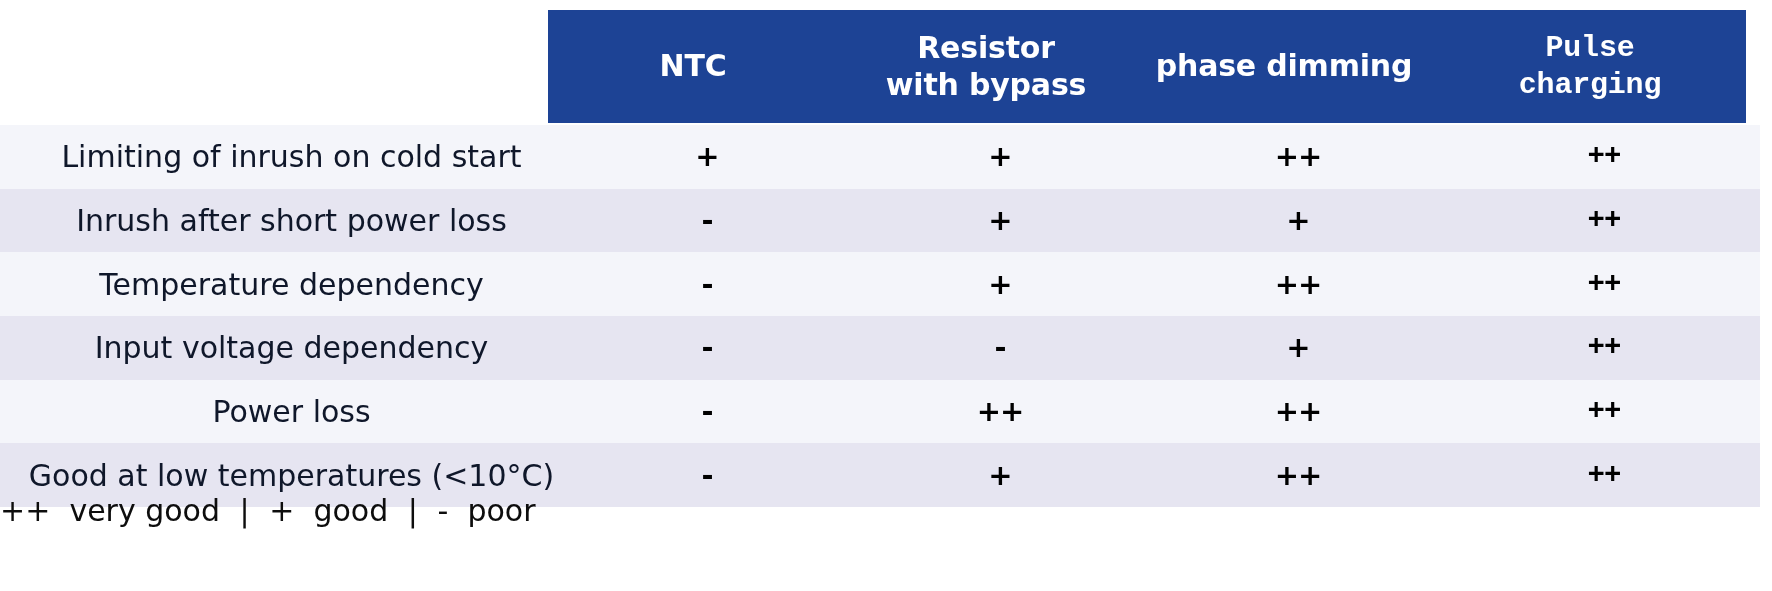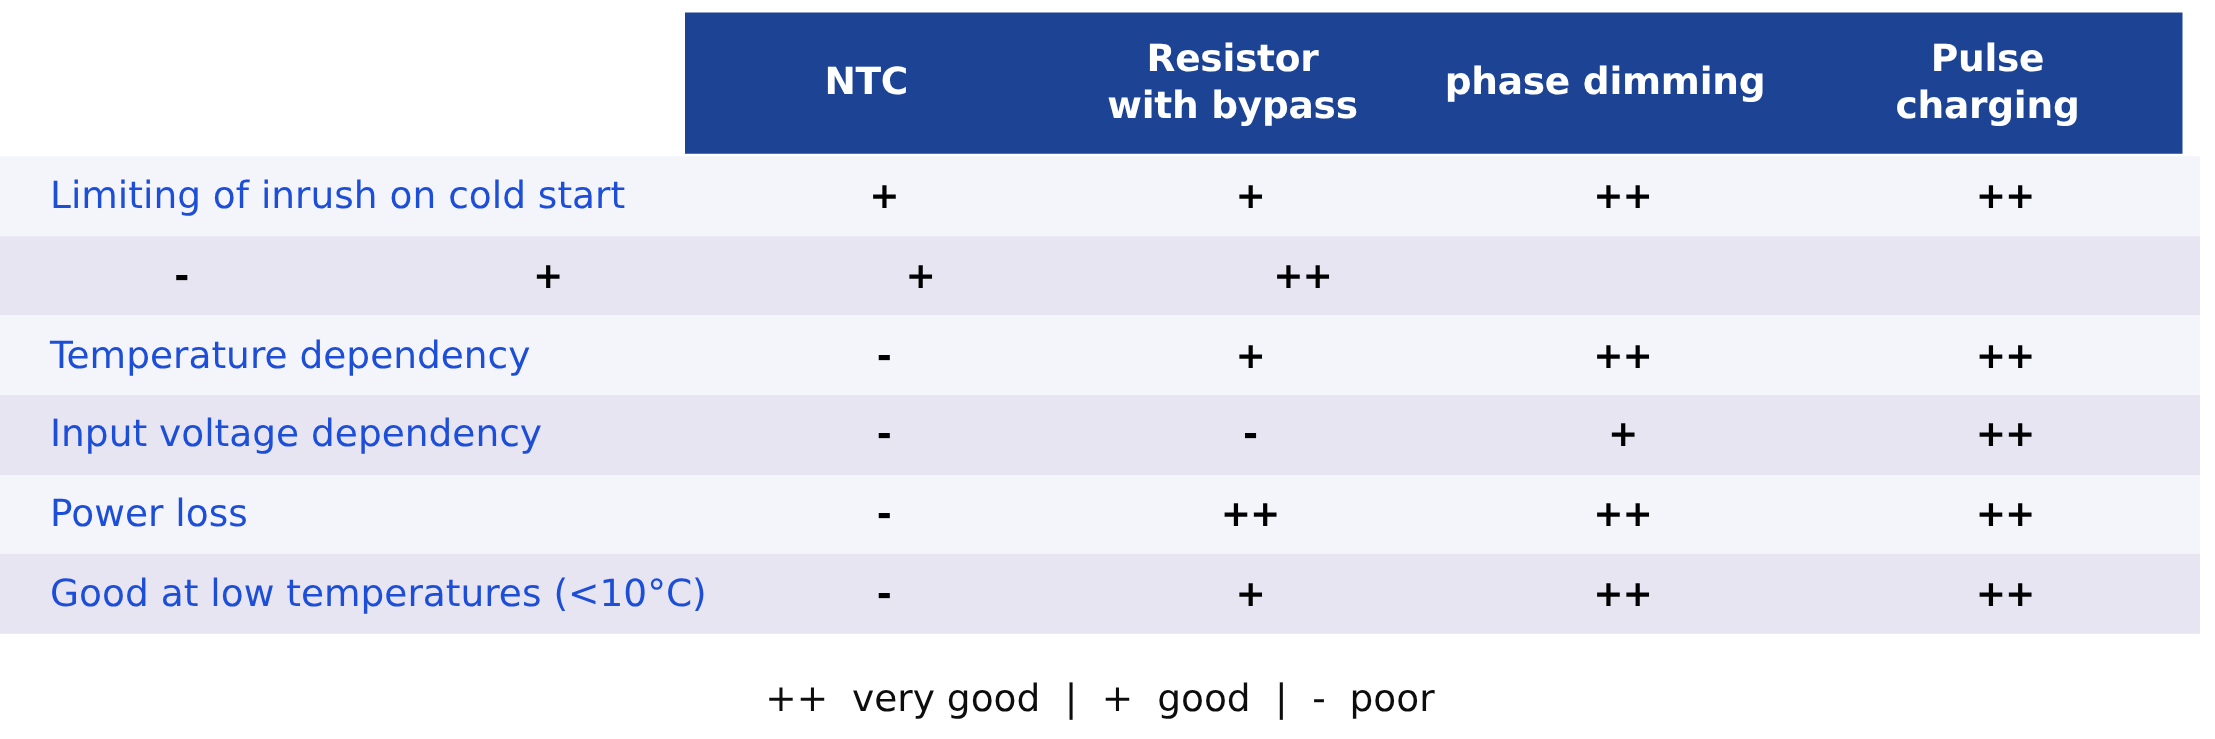--- a/index.html
+++ b/index.html
@@ -42,21 +42,21 @@
     line-height: 1.22;
     letter-spacing: -0.2px;
     padding: 0 4px;
     box-sizing: border-box;
   }
   .header-cell .ln { display: block; white-space: nowrap; }
 
   .col-1 { width: 290px; }
   .col-2 { width: 296px; }
   .col-3 { width: 300px; }
-  .col-4 { width: 312px; }
+  .col-4 { width: 312px; font-family: Liberation Mono, monospace; }
 
   
   .table-body {
     position: absolute;
     left: 0px;
     top: 125px;
     width: 1760px;
     height: 382px;
   }
   .row {
@@ -65,44 +65,45 @@
     height: 63.7px;
     width: 1760px;
     box-sizing: border-box;
   }
   .row.odd  { background: #f4f5fa; }
   .row.even { background: #e6e5f1; }
 
   .row-label {
     flex: 0 0 562px;
     width: 562px;
-    padding-left: 40px;
+    padding-left: 21px;
     box-sizing: border-box;
     font-size: 30px;
     line-height: 1.1;
-    color: #1d4ed8;
+    color: #0f172a;
     white-space: nowrap;
+    text-align: center;
   }
   .cell {
     flex: 0 0 auto;
     text-align: center;
     font-size: 29px;
     font-weight: bold;
     color: #000000;
     line-height: 1;
     letter-spacing: -1px;
   }
 
   
   .legend {
     position: absolute;
     left: 0;
-    top: 542px;
+    top: 493px;
     width: 1766px;
-    text-align: center;
+    text-align: left;
     padding-right: 6px;
     box-sizing: border-box;
     font-size: 30px;
     color: #0d0d0d;
     white-space: nowrap;
   }
   .legend .sep {
     display: inline-block;
     padding: 0 10px;
   }
@@ -133,20 +134,21 @@
 
     <div class="row odd">
       <div class="row-label">Limiting of inrush on cold start</div>
       <div class="cell col-1">+</div>
       <div class="cell col-2">+</div>
       <div class="cell col-3">++</div>
       <div class="cell col-4">++</div>
     </div>
 
     <div class="row even">
+      <div class="row-label">Inrush after short power loss</div>
       <div class="cell col-1">-</div>
       <div class="cell col-2">+</div>
       <div class="cell col-3">+</div>
       <div class="cell col-4">++</div>
     </div>
 
     <div class="row odd">
       <div class="row-label">Temperature dependency</div>
       <div class="cell col-1">-</div>
       <div class="cell col-2">+</div>

